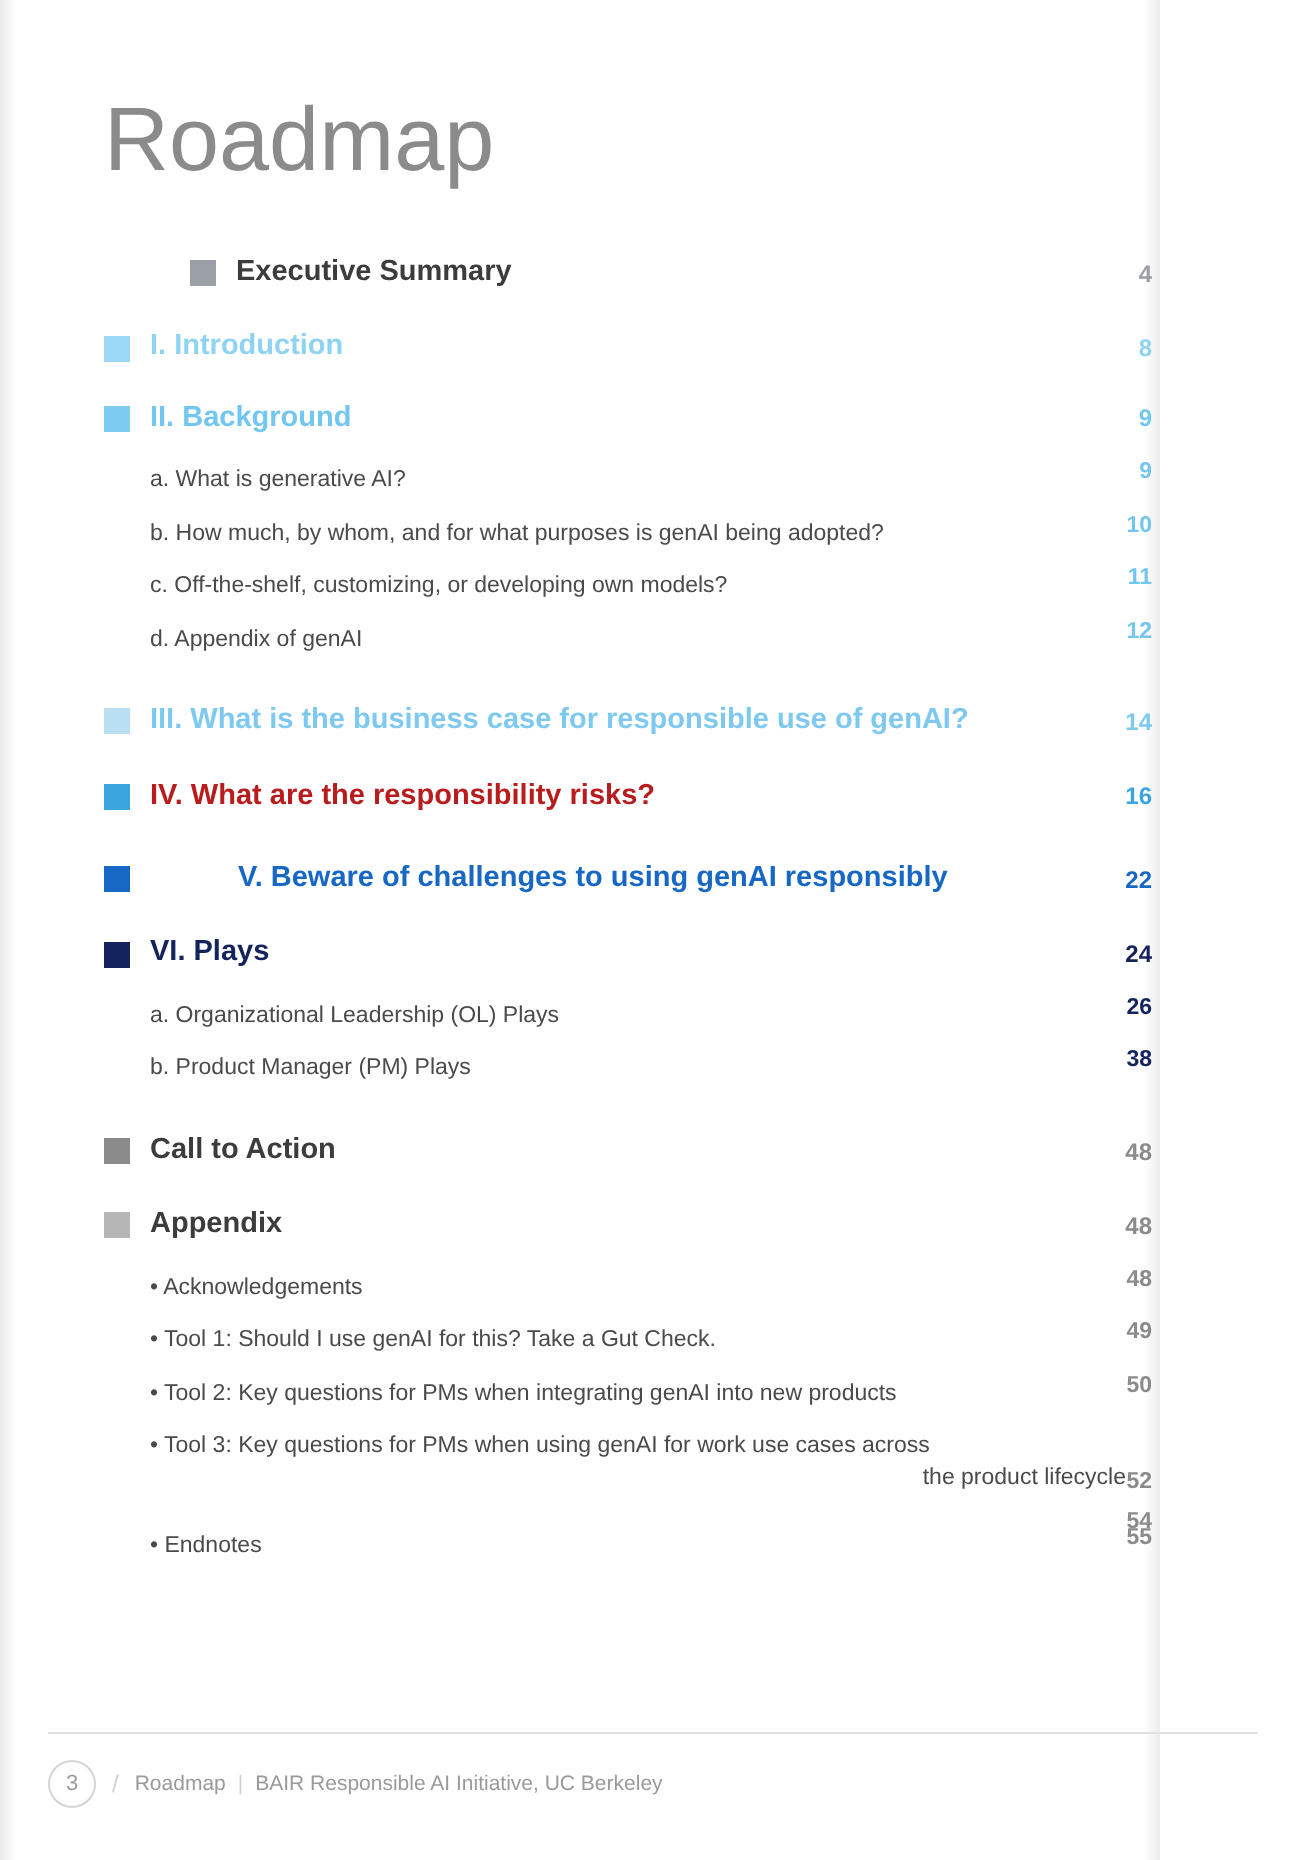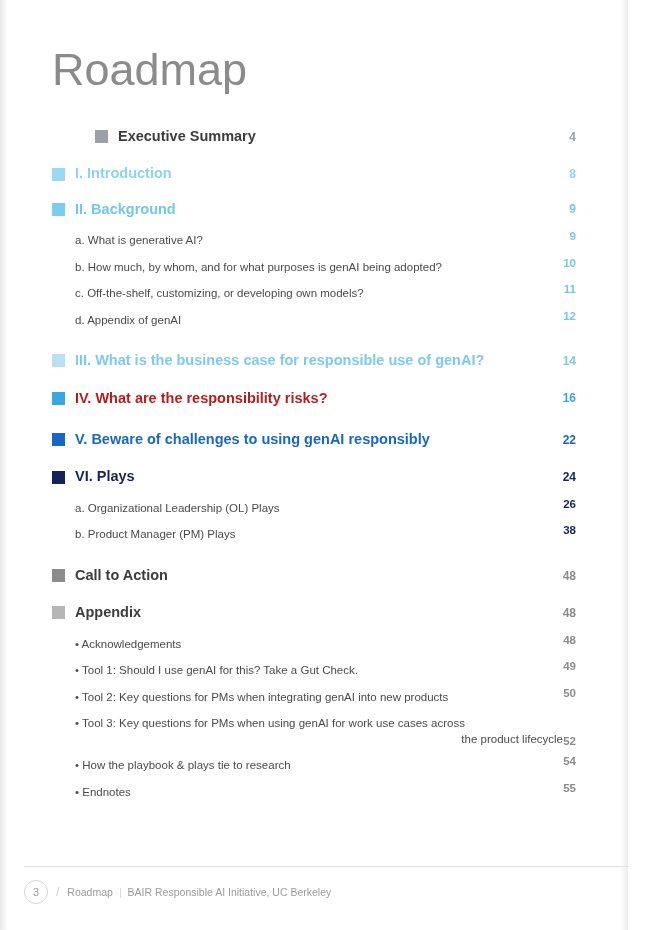--- a/index.html
+++ b/index.html
@@ -10,21 +10,21 @@
     width: 653px;
     height: 930px;
     background: #ffffff;
     font-family: "Liberation Sans", sans-serif;
     color: #333333;
     position: relative;
     overflow: hidden;
   }
   .page {
     position: relative;
-    width: 628px;
+    width: 580px;
     height: 930px;
     background: #ffffff;
     text-decoration: underline;
   }
   .edge-shadow-left {
     position: absolute;
     left: 0; top: 0;
     width: 8px; height: 930px;
     background: linear-gradient(to right, #e9e9e9, #ffffff);
   }
@@ -226,21 +226,21 @@
     <div class="entry entry-big">
       <span class="sq" style="background:#3aa6e0;"></span>
       <span class="entry-label" style="color:#b91c1c;">IV. What are the responsibility risks?</span>
       <span class="entry-page" style="color:#3aa6e0;">16</span>
     </div>
     <div class="spacer-12"></div>
     <div class="spacer-12"></div>
 
     <div class="entry entry-big">
       <span class="sq" style="background:#1668c4;"></span>
-      <span class="entry-label" style="color:#1668c4;">V. Beware of challenges to using genAI responsibly</span>
+      <span class="entry-label" style="color:#1668c4;margin-left:44px;">V. Beware of challenges to using genAI responsibly</span>
       <span class="entry-page" style="color:#1668c4;">22</span>
     </div>
     <div class="spacer-12"></div>
     <div class="spacer-8"></div>
 
     <div class="entry entry-big">
       <span class="sq" style="background:#14235c;"></span>
       <span class="entry-label" style="color:#14235c;">VI. Plays</span>
       <span class="entry-page" style="color:#14235c;">24</span>
     </div>
@@ -293,21 +293,20 @@
     <div class="spacer-8"></div>
 
     <div class="sub">
       <span class="sub-label">• Tool 3: Key questions for PMs when using genAI for work use cases across</span>
       <span class="sub-label wrap-second-line">the product lifecycle</span>
       <span class="sub-page sub-page-bottom" style="color:#8b8b8b;">52</span>
     </div>
     <div class="spacer-8"></div>
 
     <div class="sub">
-      <span class="sub-label">• How the playbook &amp; plays tie to research</span>
       <span class="sub-page" style="color:#8b8b8b;">54</span>
     </div>
     <div class="spacer-8"></div>
 
     <div class="sub">
       <span class="sub-label">• Endnotes</span>
       <span class="sub-page" style="color:#8b8b8b;">55</span>
     </div>
 
   </div>

